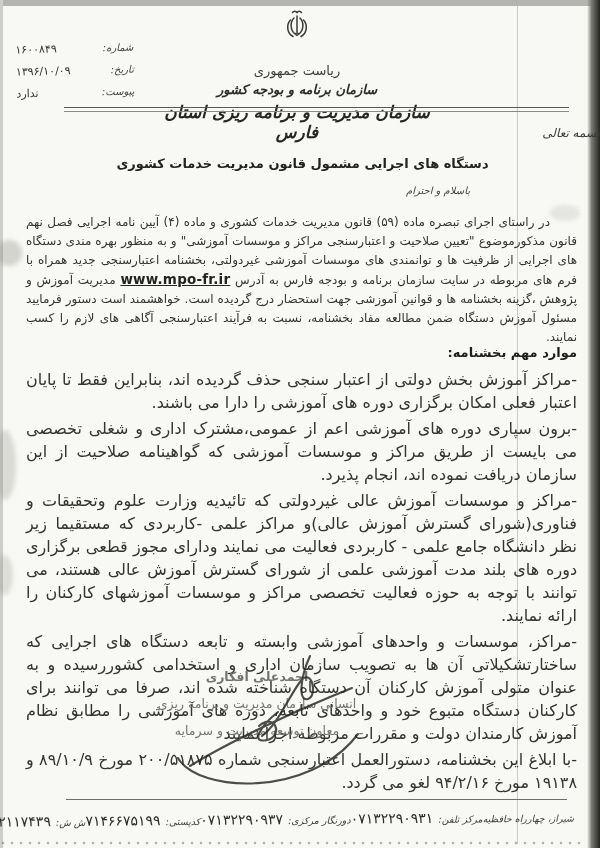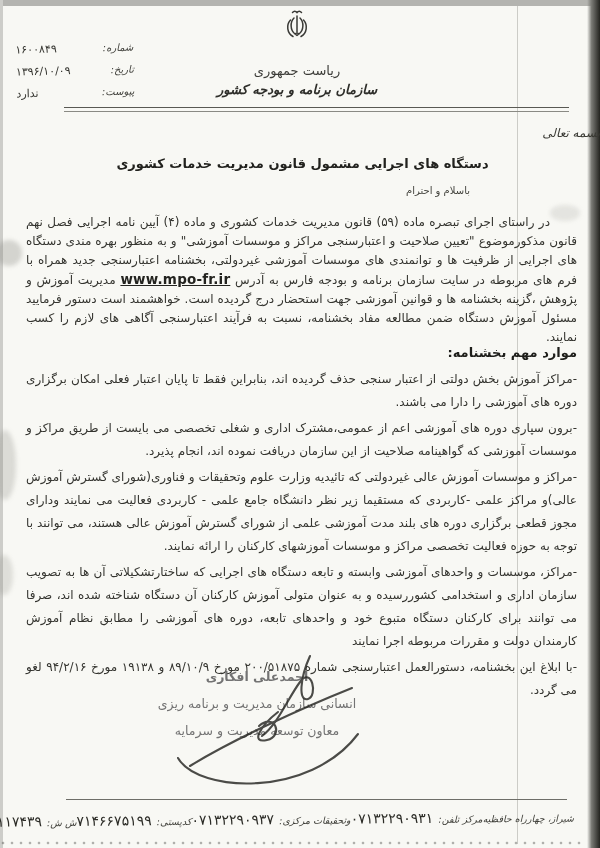--- a/index.html
+++ b/index.html
@@ -41,28 +41,28 @@
   .hflabel{font-size:10px;font-style:italic;color:#44443f;}
   .hfvalue{font-size:11px;color:#34342f;letter-spacing:.5px;}
   .rule{position:absolute;top:107px;left:64px;right:31px;height:3px;
     border-top:1.4px solid #595953;border-bottom:1px solid #8a8a84;}
 
   
   .besmellah{position:absolute;top:126px;left:36px;right:0;text-align:right;
     font-size:12px;font-style:italic;font-weight:400;color:#3a3a34;}
   .addressee{position:absolute;top:156px;right:23px;left:28px;text-align:center;
     font-size:13px;font-weight:700;color:#22221e;}
-  .salutation{position:absolute;top:185px;right:130px;font-size:10px;color:#44443e;}
+  .salutation{position:absolute;top:185px;right:130px;font-size:10px;font-style:italic;color:#44443e;}
   .intro{position:absolute;top:201px;right:23px;left:26px;
     font-size:12px;line-height:19px;text-align:justify;text-indent:27px;color:#34342f;}
   .intro .url{font-family:"DejaVu Sans",sans-serif;font-weight:700;font-size:13.5px;
     text-decoration:underline;color:#23231f;letter-spacing:.2px;}
   .imp-heading{position:absolute;top:345px;right:23px;font-size:13px;font-weight:700;color:#1f1f1b;}
   .bullets{position:absolute;top:368px;right:23px;left:26px;
-    font-size:12px;line-height:23px;text-align:justify;color:#34342f;}
+    font-size:16px;line-height:23px;text-align:justify;color:#34342f;}
   .bullets p{margin:0 0 3px 0;}
 
   
   .sig-block{position:absolute;top:663px;left:138px;width:238px;text-align:center;
     font-size:12.5px;line-height:27px;color:#737373;}
   .sig-name{font-weight:600;}
   .sig-scribble{position:absolute;left:160px;top:648px;pointer-events:none;}
 
   
   .footer-rule{position:absolute;top:799px;left:66px;right:33px;border-top:1px solid #6e6e68;}
@@ -93,20 +93,21 @@
         <path d="M10.5 4.5 q2.2 -2.6 4.5 0 q2.2 -2.6 4.5 0"></path>
         <path d="M15 8 L15 25.5 M13.4 25.5 Q15 29.5 16.6 25.5"></path>
         <path d="M12 10 C8 14 8 22 13 26"></path>
         <path d="M18 10 C22 14 22 22 17 26"></path>
         <path d="M8.5 12 C4 17 5 25 11 28.5"></path>
         <path d="M21.5 12 C26 17 25 25 19 28.5"></path>
       </svg>
     </span>
     <div class="hdr-line1">ریاست جمهوری</div>
     <div class="hdr-line2">سازمان برنامه و بودجه کشور</div>
+    <div class="hdr-line3">سازمان مدیریت و برنامه ریزی استان فارس</div>
   </div>
 
   <div class="hdr-fields">
     <div class="hfrow">
       <span class="hflabel">شماره:</span>
       <span class="hfvalue">۱۶۰۰۸۴۹</span>
     </div>
     <div class="hfrow">
       <span class="hflabel">تاریخ:</span>
       <span class="hfvalue">۱۳۹۶/۱۰/۰۹</span>
@@ -150,21 +151,21 @@
   <div class="footer-rule"></div>
   <div class="footer-row">
     <span class="fitem">
       <span class="flabel">شیراز، چهارراه حافظیه</span>
     </span>
     <span class="fitem">
       <span class="flabel">مرکز تلفن:</span>
       <span class="fvalue">۰۷۱۳۲۲۹۰۹۳۱</span>
     </span>
     <span class="fitem">
-      <span class="flabel">وتحقیقات مرکزی:</span>
+      <span class="flabel">دورنگار مرکزی:</span>
       <span class="fvalue">۰۷۱۳۲۲۹۰۹۳۷</span>
     </span>
     <span class="fitem">
       <span class="flabel">کدپستی:</span>
       <span class="fvalue">۷۱۴۶۶۷۵۱۹۹</span>
     </span>
     <span class="fitem">
       <span class="flabel">ش ش:</span>
       <span class="fvalue">۲۱۱۷۴۳۹</span>
     </span>

